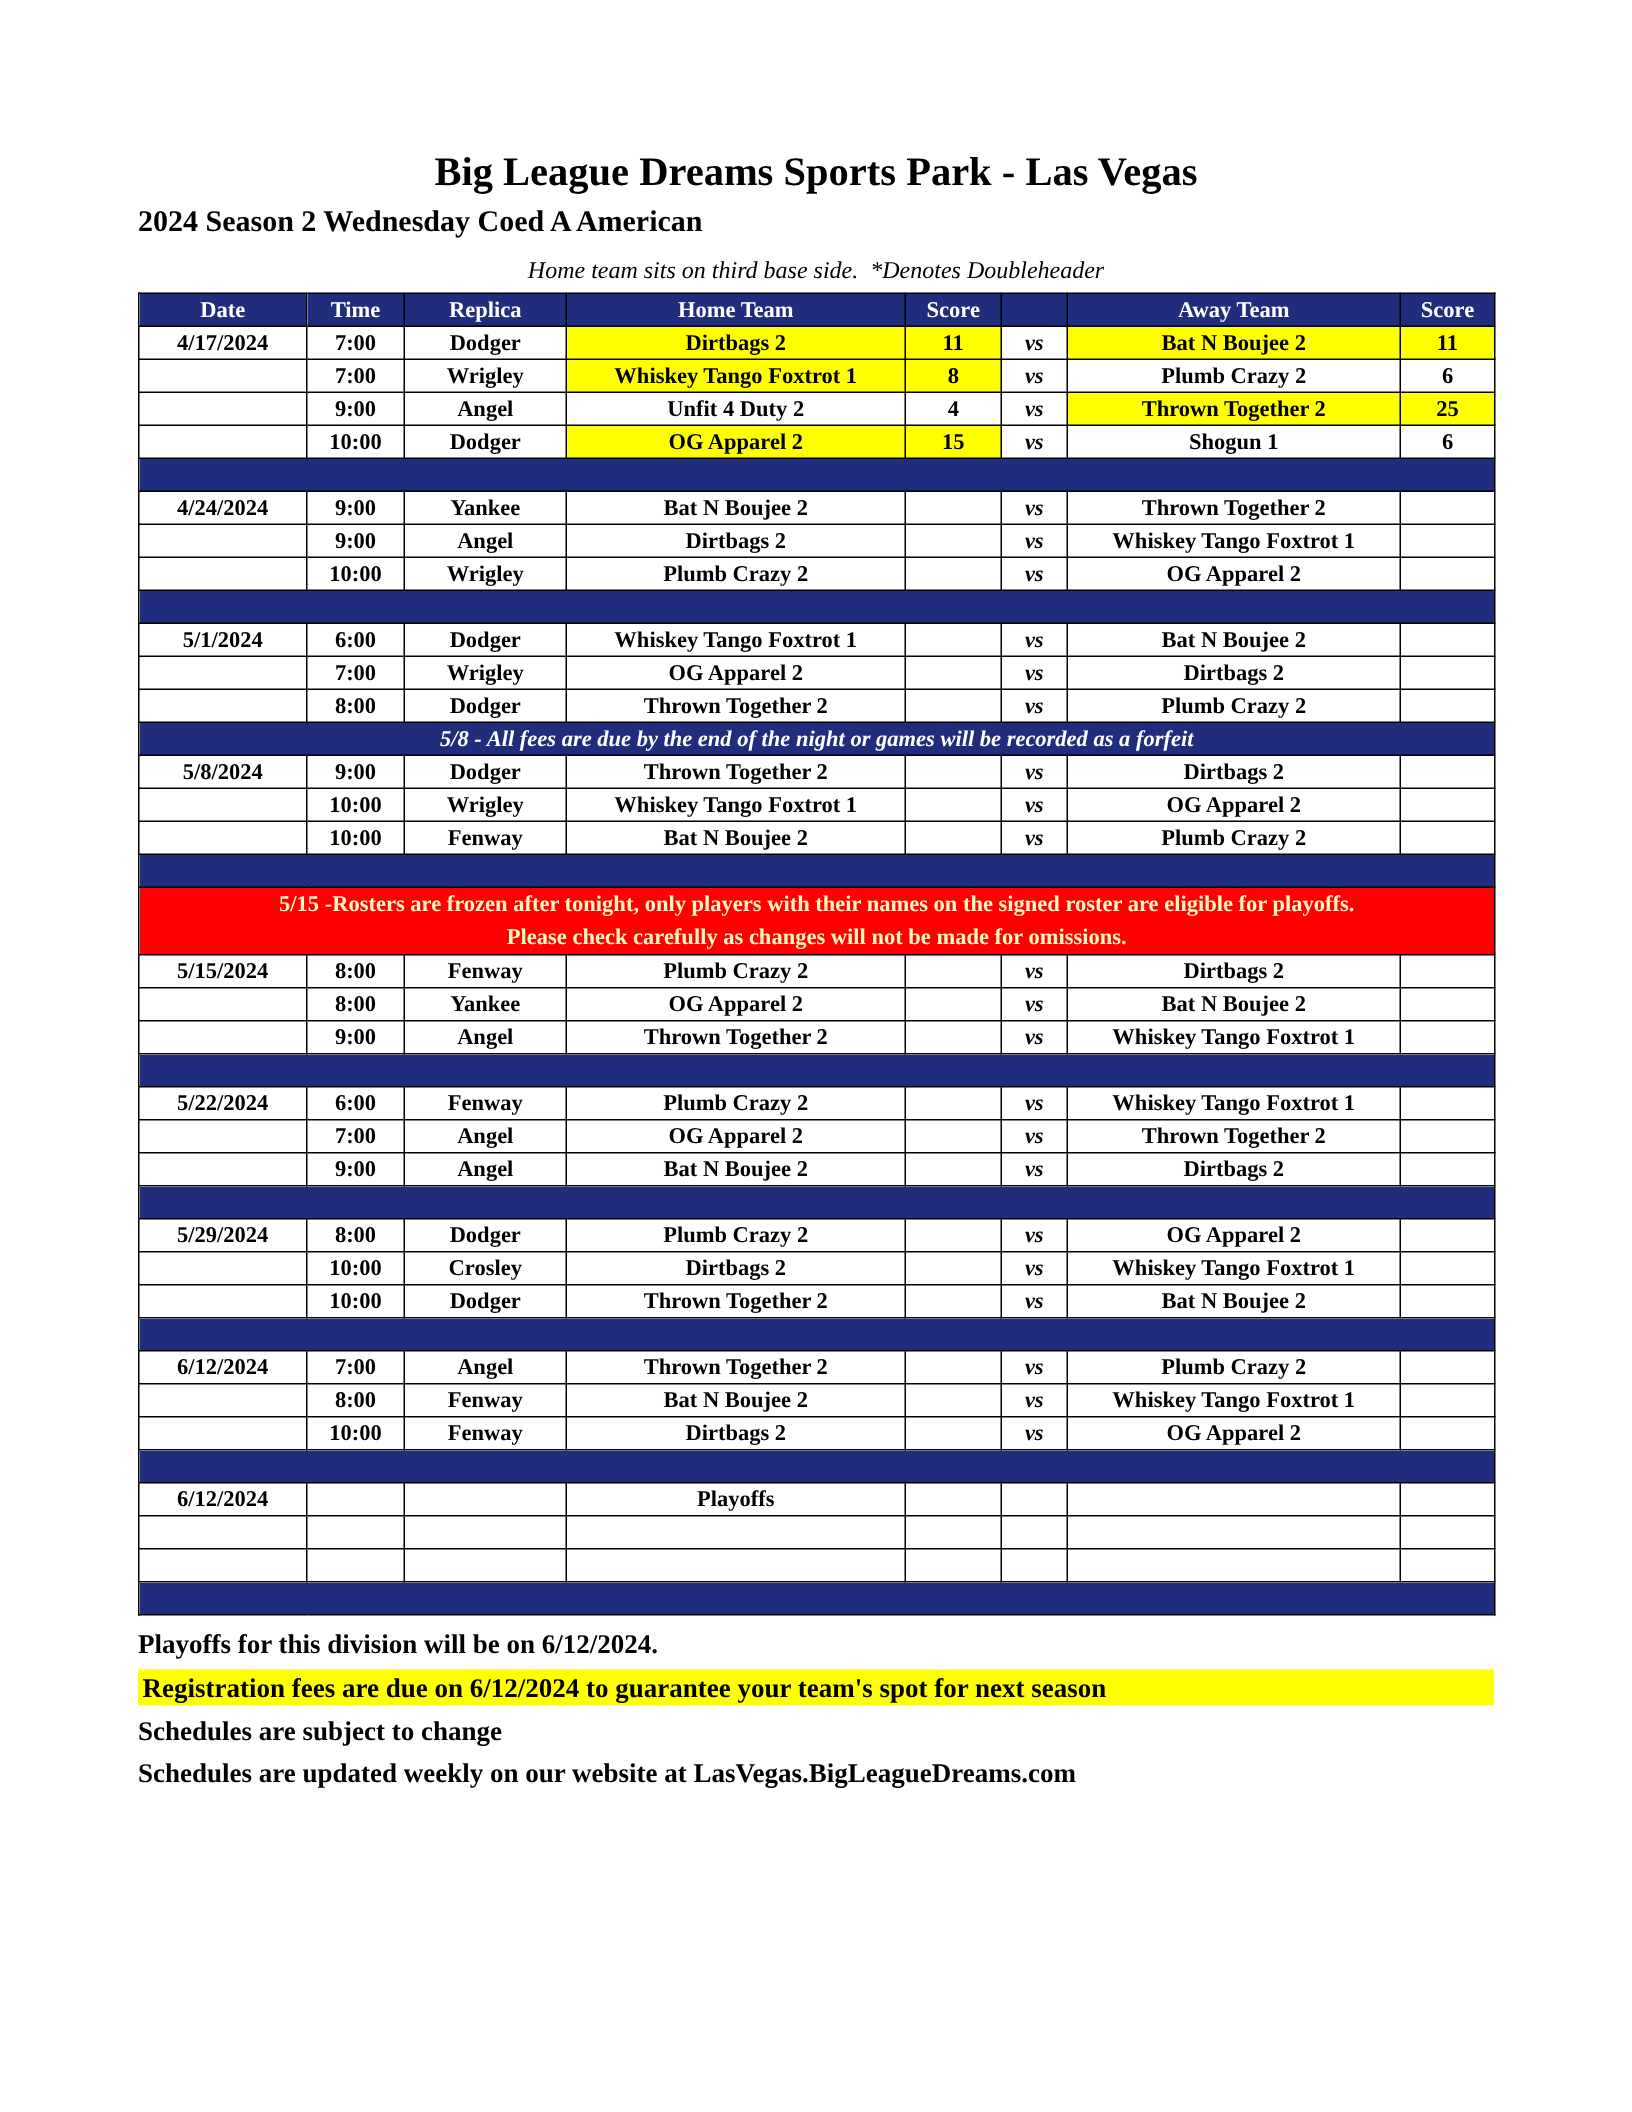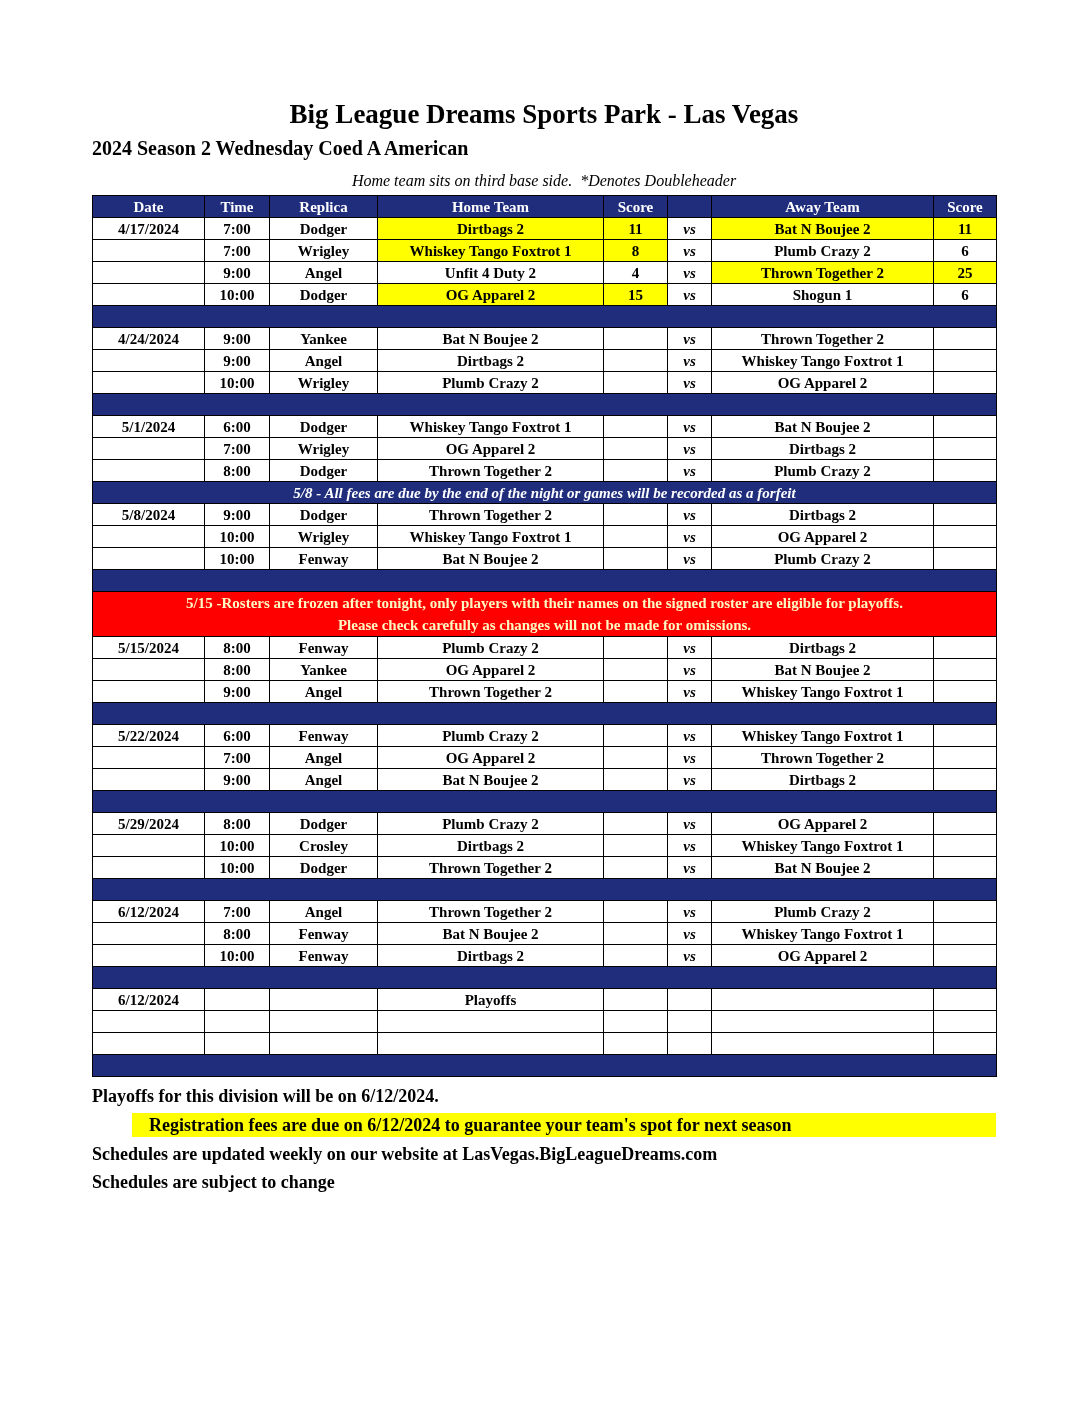--- a/index.html
+++ b/index.html
@@ -33,21 +33,21 @@
   .sep-cell        { background:var(--navy,#1f2d7c); }
   .notice-navy-cell{ background:var(--navy,#1f2d7c); color:#fff; font-size:15px;font-style:italic; }
   .notice-red-cell { background:var(--red,#ff0000); color:#fef9c3; height:44px; padding:0; font-size:15px; }
   .notice-red-cell div { line-height:22px; }
 
   .c-vs { font-style:italic; font-size:14px; }
   .hl   { background:var(--yellow,#ffff00); }
 
   .footer { margin-top:8px; }
   .f-line { font-size:18px; font-weight:700; line-height:22px; margin-top:6px; }
-  .f-yellow { background:var(--yellow,#ffff00); padding:1px 17px;margin-left:40px; }
+  .f-yellow { background:var(--yellow,#ffff00); padding:1px 3px; }
 </style>
 </head>
 <body>
 
 <div class="page">
 
   <h1 class="title">Big League Dreams Sports Park - Las Vegas</h1>
   <h2 class="subtitle">2024 Season 2 Wednesday Coed A American</h2>
   <div class="note">Home team sits on third base side.  *Denotes Doubleheader</div>
 
@@ -387,17 +387,17 @@
         </tr>
         <tr>
           <td class="sep-cell" colspan="8"></td>
         </tr>
       </tbody>
   </table>
 
   <div class="footer">
     <div class="f-line">Playoffs for this division will be on 6/12/2024.</div>
     <div class="f-line f-yellow">Registration fees are due on 6/12/2024 to guarantee your team's spot for next season</div>
+    <div class="f-line">Schedules are subject to change</div>
     <div class="f-line">Schedules are updated weekly on our website at LasVegas.BigLeagueDreams.com</div>
-    <div class="f-line">Schedules are subject to change</div>
   </div>
 
 </div>
 
 </body></html>

